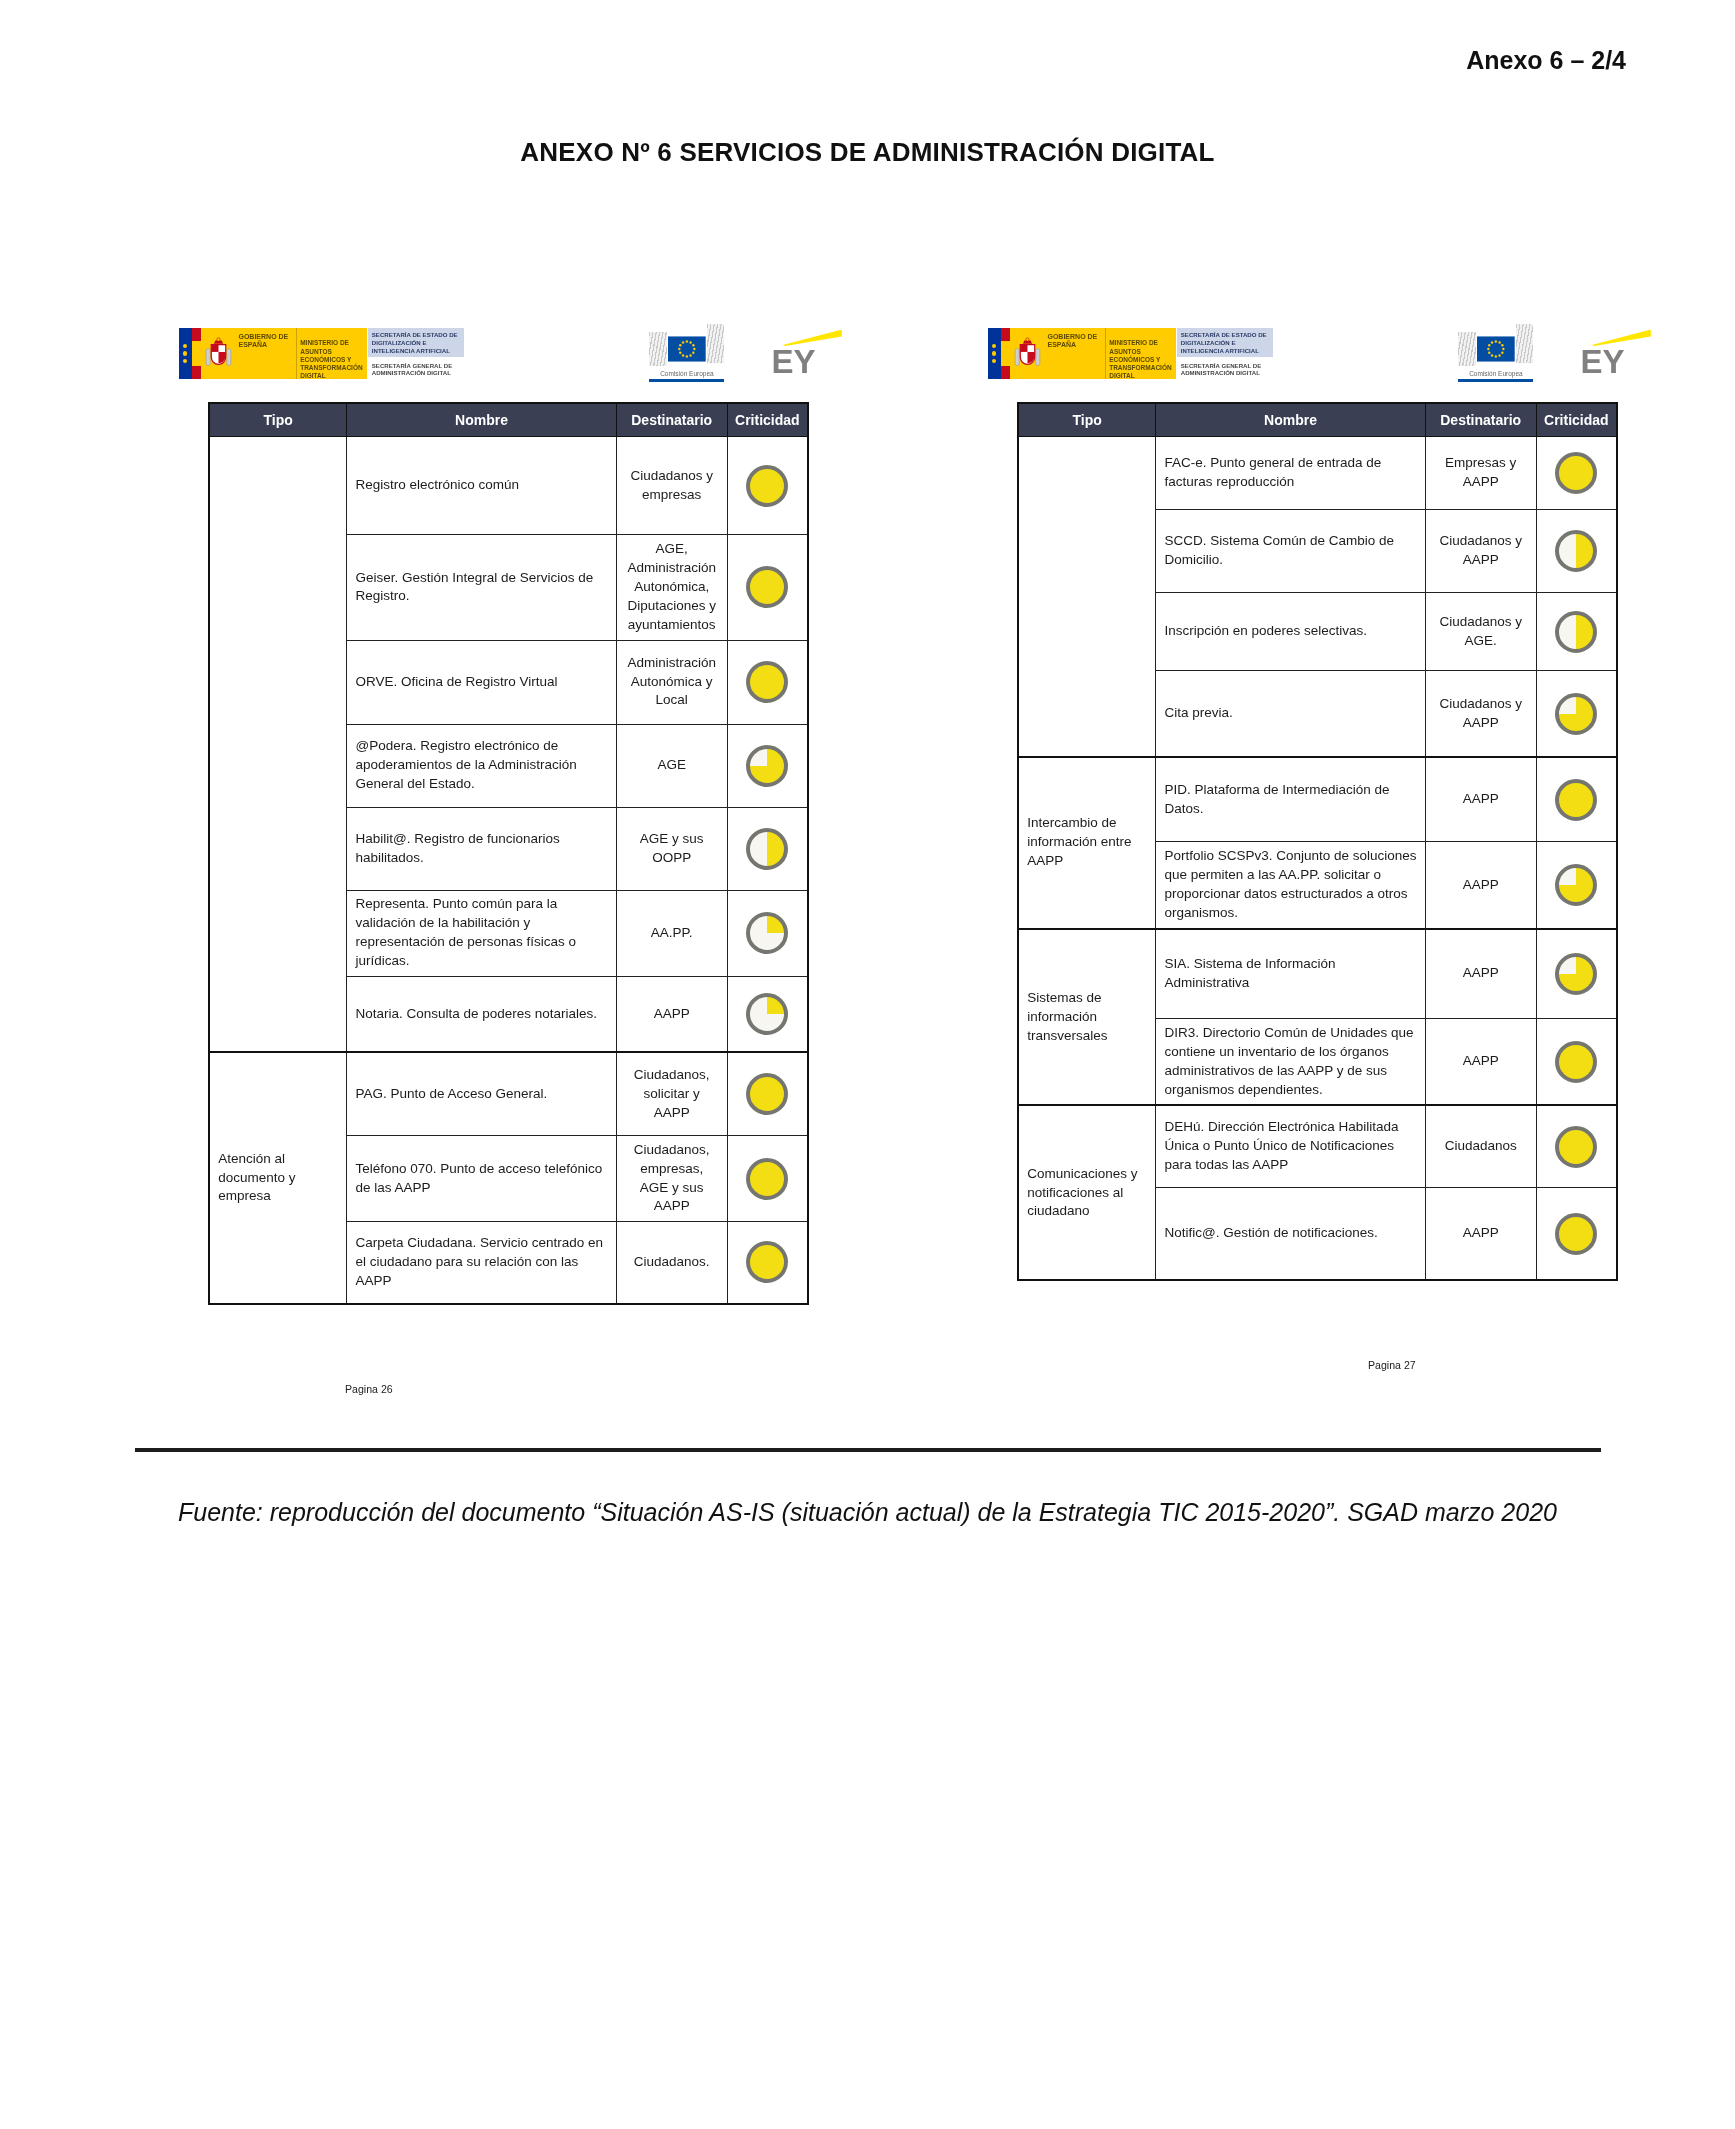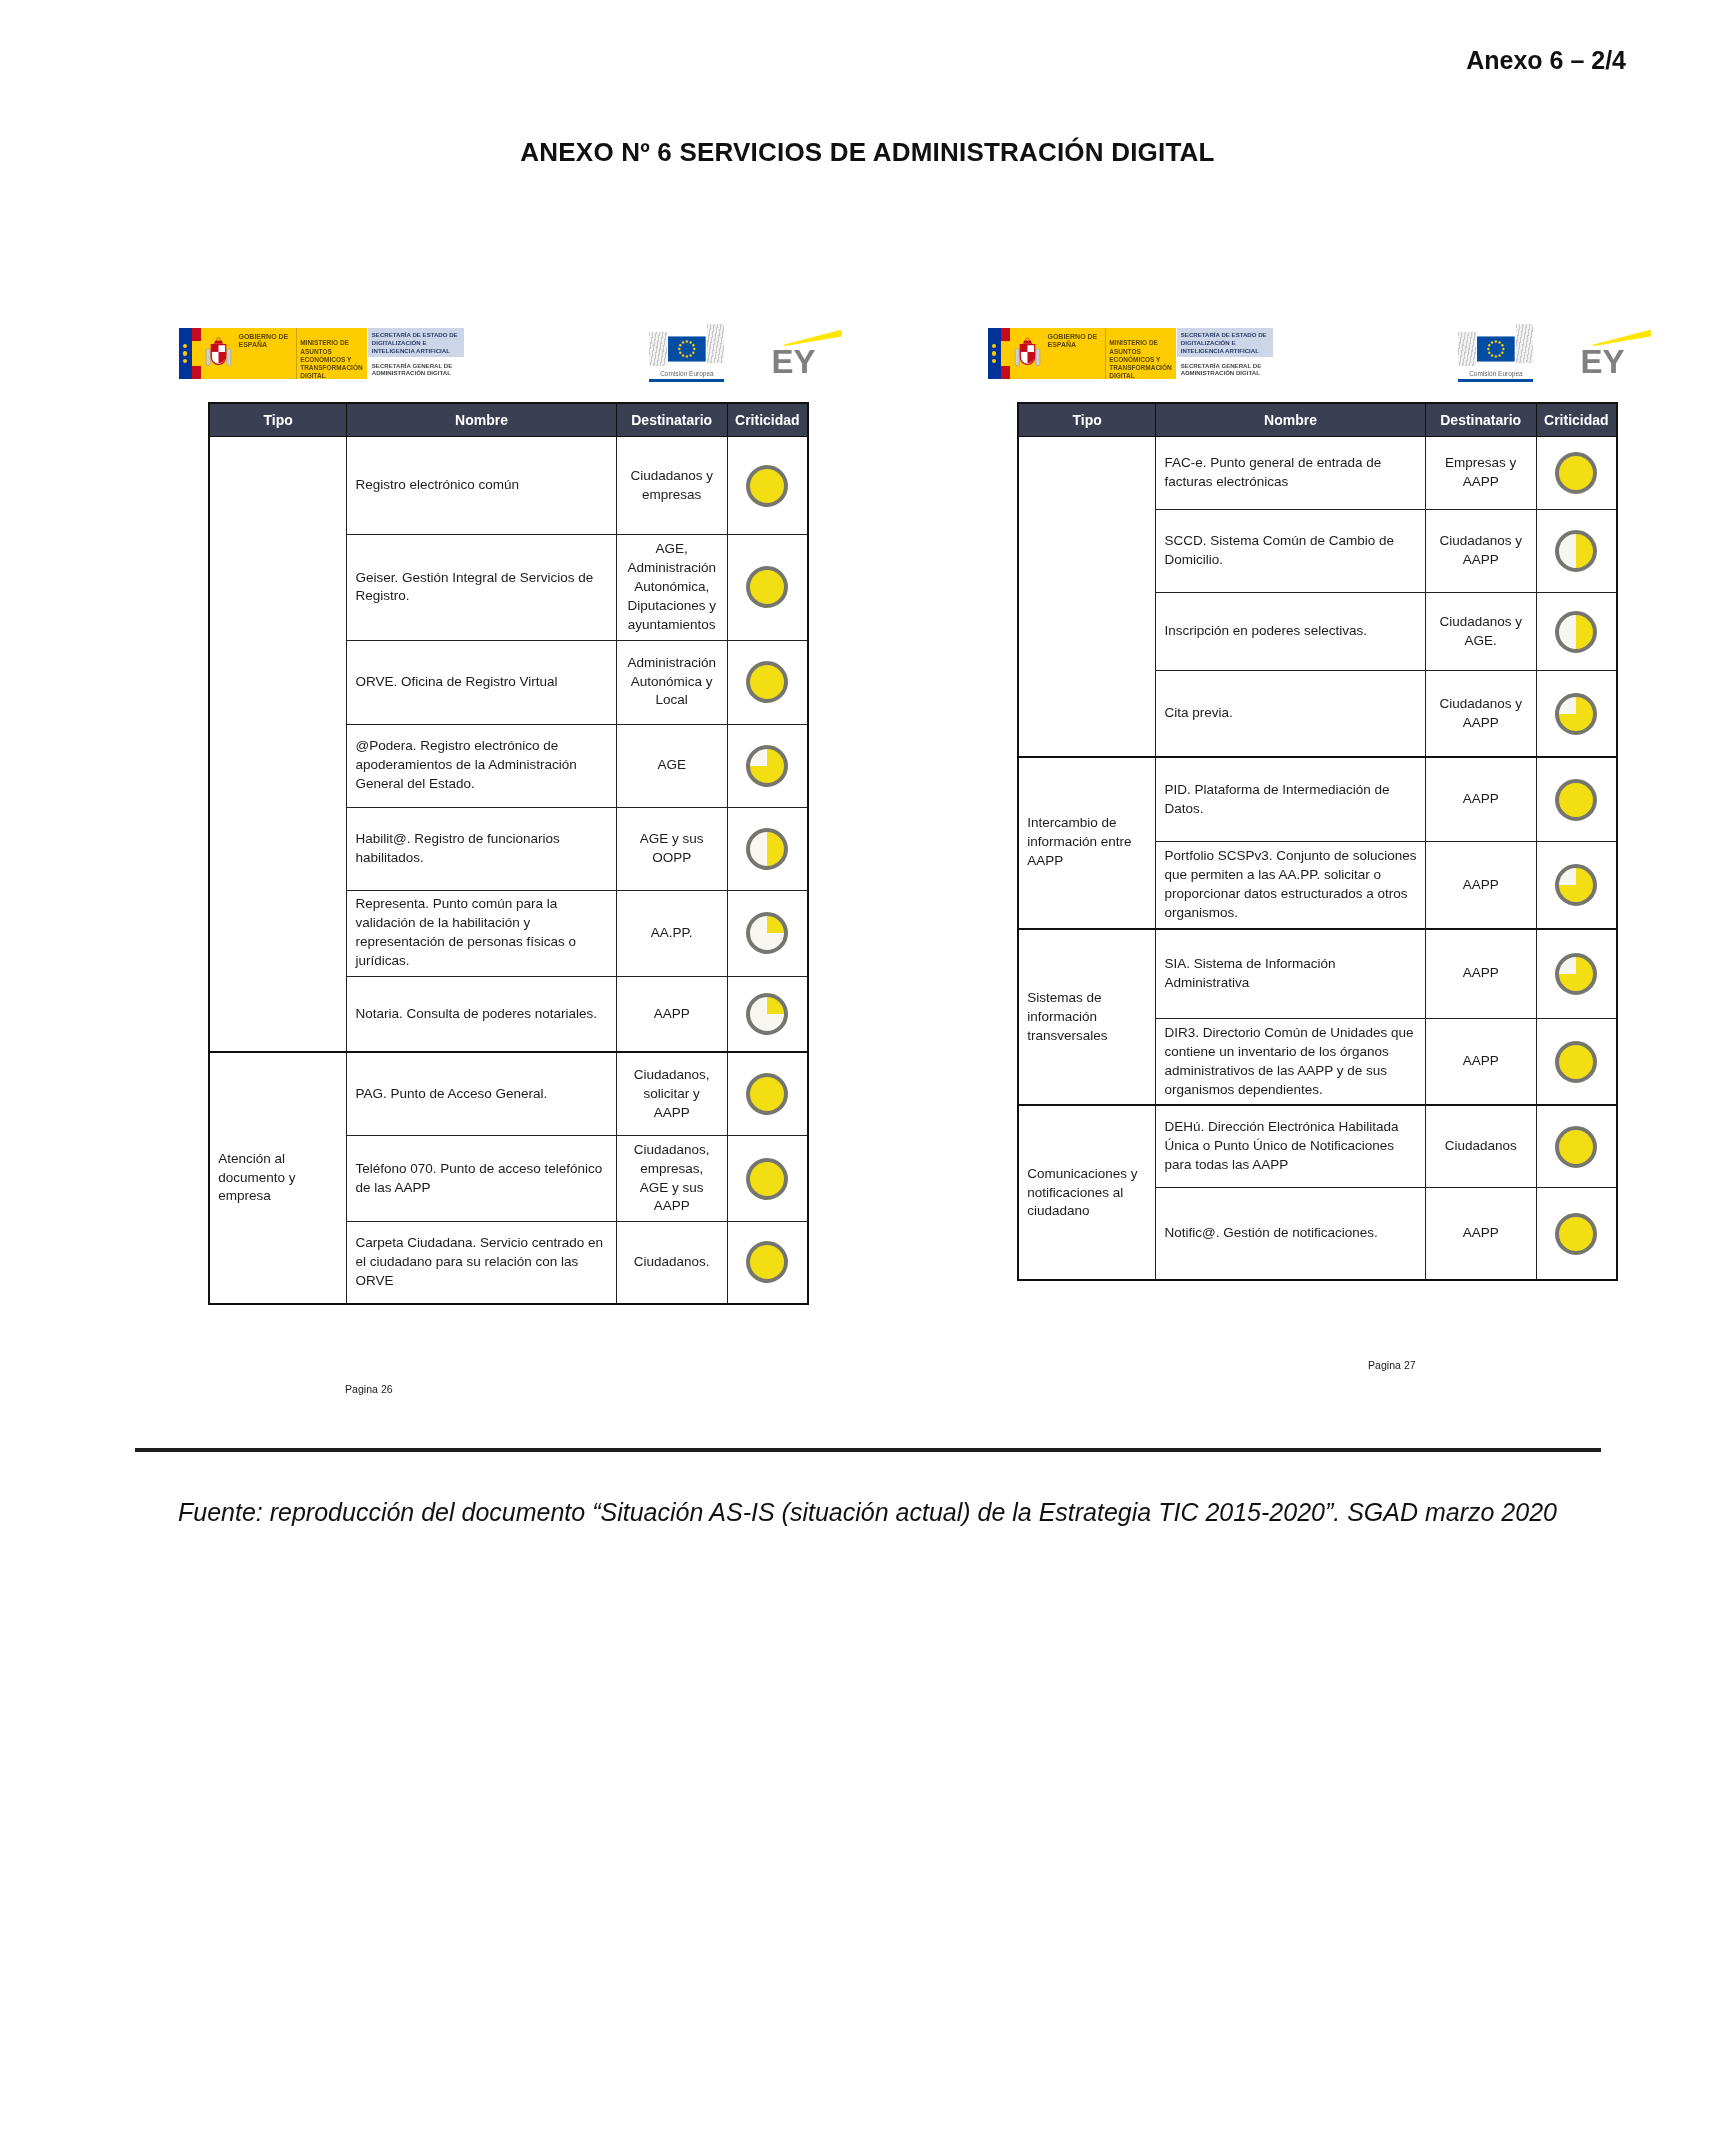--- a/index.html
+++ b/index.html
@@ -249,21 +249,21 @@
           <td class="nombre">PAG. Punto de Acceso General.</td>
           <td class="dest">Ciudadanos, solicitar y AAPP</td>
           <td class="crit"><span class="pie" style="background: rgb(242, 222, 18);"></span></td>
         </tr>
         <tr>
           <td class="nombre">Teléfono 070. Punto de acceso telefónico de las AAPP</td>
           <td class="dest">Ciudadanos, empresas, AGE y sus AAPP</td>
           <td class="crit"><span class="pie" style="background: rgb(242, 222, 18);"></span></td>
         </tr>
         <tr>
-          <td class="nombre">Carpeta Ciudadana. Servicio centrado en el ciudadano para su relación con las ORVE</td>
+          <td class="nombre">Carpeta Ciudadana. Servicio centrado en el ciudadano para su relación con las AAPP</td>
           <td class="dest">Ciudadanos.</td>
           <td class="crit"><span class="pie" style="background: rgb(242, 222, 18);"></span></td>
         </tr>
       </tbody>
     </table>
     <div class="pagina pagina-left">Pagina 26</div>
   </section>
 
   <section class="panel">
     <div class="logos-row">
@@ -340,21 +340,21 @@
         <tr>
           <th>Tipo</th>
           <th>Nombre</th>
           <th>Destinatario</th>
           <th>Criticidad</th>
         </tr>
       </thead>
       <tbody>
         <tr>
           <td class="tipo" rowspan="4"></td>
-          <td class="nombre">FAC-e. Punto general de entrada de facturas electrónicas</td>
+          <td class="nombre">FAC-e. Punto general de entrada de facturas reproducción</td>
           <td class="dest">Empresas y AAPP</td>
           <td class="crit"><span class="pie" style="background: rgb(242, 222, 18);"></span></td>
         </tr>
         <tr>
           <td class="nombre">SCCD. Sistema Común de Cambio de Domicilio.</td>
           <td class="dest">Ciudadanos y AAPP</td>
           <td class="crit"><span class="pie" style="background: conic-gradient(rgb(242, 222, 18) 0deg, rgb(242, 222, 18) 180deg, rgb(247, 246, 240) 180deg, rgb(247, 246, 240) 360deg);"></span></td>
         </tr>
         <tr>
           <td class="nombre">Inscripción en poderes selectivas.</td>

